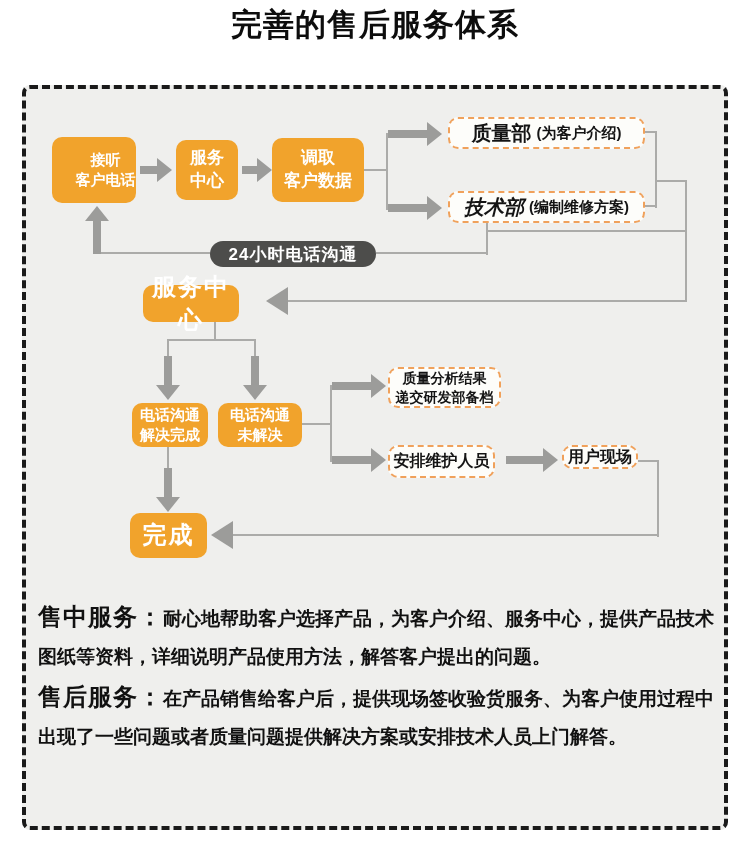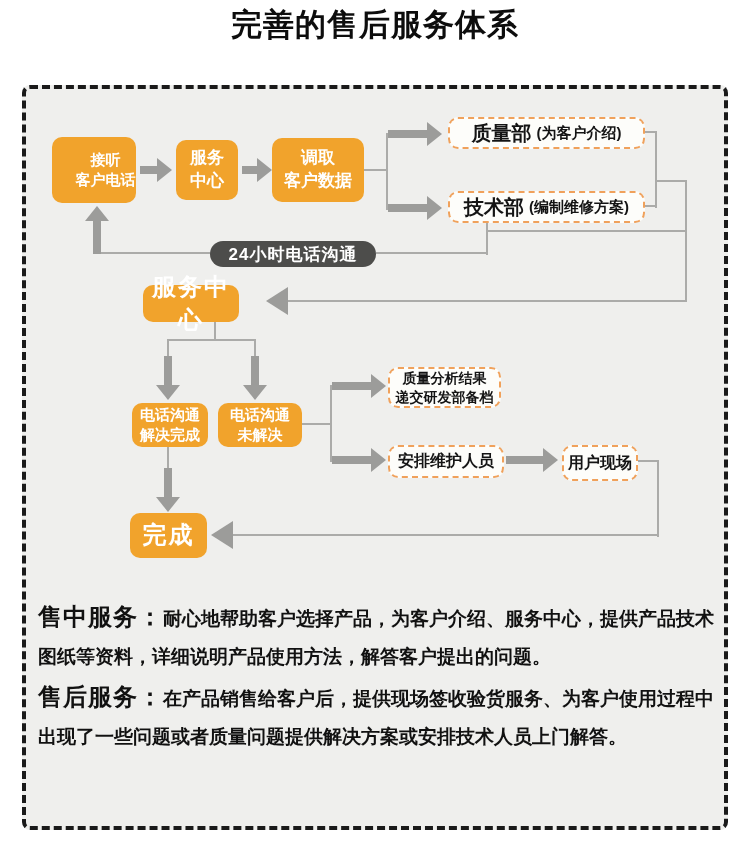--- a/index.html
+++ b/index.html
@@ -111,42 +111,42 @@
 
   <div class="node" style="left:272px;top:138px;width:92px;height:64px;font-size:17px;"><span>调取
 客户数据</span></div>
 
   <div class="dashedbox" style="left:448px;top:117px;width:197px;height:32px;gap:5px;">
     <span style="font-size:20px;">质量部</span>
     <span class="note" style="font-size:15px;">(为客户介绍)</span>
   </div>
 
   <div class="dashedbox" style="left:448px;top:191px;width:197px;height:32px;gap:5px;">
-    <span style="font-size:20px;">技术部</span>
+    <span style="font-size:20px;font-style:italic;">技术部</span>
     <span class="note" style="font-size:15px;">(编制维修方案)</span>
   </div>
 
   <div class="pill" style="left:210px;top:241px;width:166px;height:26px;">
       <span>24小时电话沟通</span>
     </div>
 
   <div class="node" style="left:143px;top:285px;width:96px;height:37px;font-size:24px;letter-spacing:2px;"><span>服务中心</span></div>
 
   <div class="node" style="left:132px;top:403px;width:76px;height:44px;font-size:15px;"><span>电话沟通
 解决完成</span></div>
 
   <div class="node" style="left:218px;top:403px;width:84px;height:44px;font-size:15px;"><span>电话沟通
 未解决</span></div>
 
   <div class="dashedbox" style="left:388px;top:367px;width:113px;height:41px;font-size:14px;"><span>质量分析结果
 递交研发部备档</span></div>
 
-  <div class="dashedbox" style="left:388px;top:445px;width:116px;height:33px;font-size:16px;"><span>安排维护人员</span></div>
+  <div class="dashedbox" style="left:388px;top:445px;width:107px;height:33px;font-size:16px;"><span>安排维护人员</span></div>
 
-  <div class="dashedbox" style="left:562px;top:445px;width:76px;height:36px;font-size:16px;"><span>用户现场</span></div>
+  <div class="dashedbox" style="left:562px;top:445px;width:76px;height:24px;font-size:16px;"><span>用户现场</span></div>
 
   <div class="node" style="left:130px;top:513px;width:77px;height:45px;font-size:24px;letter-spacing:2px;"><span>完成</span></div>
 
   <div class="paras">
     <p>
       <span class="lead">售中服务：</span><span>耐心地帮助客户选择产品，为客户介绍、服务中心，提供产品技术图纸等资料，详细说明产品使用方法，解答客户提出的问题。</span>
     </p>
     <p>
       <span class="lead">售后服务：</span><span>在产品销售给客户后，提供现场签收验货服务、为客户使用过程中出现了一些问题或者质量问题提供解决方案或安排技术人员上门解答。</span>
     </p>

